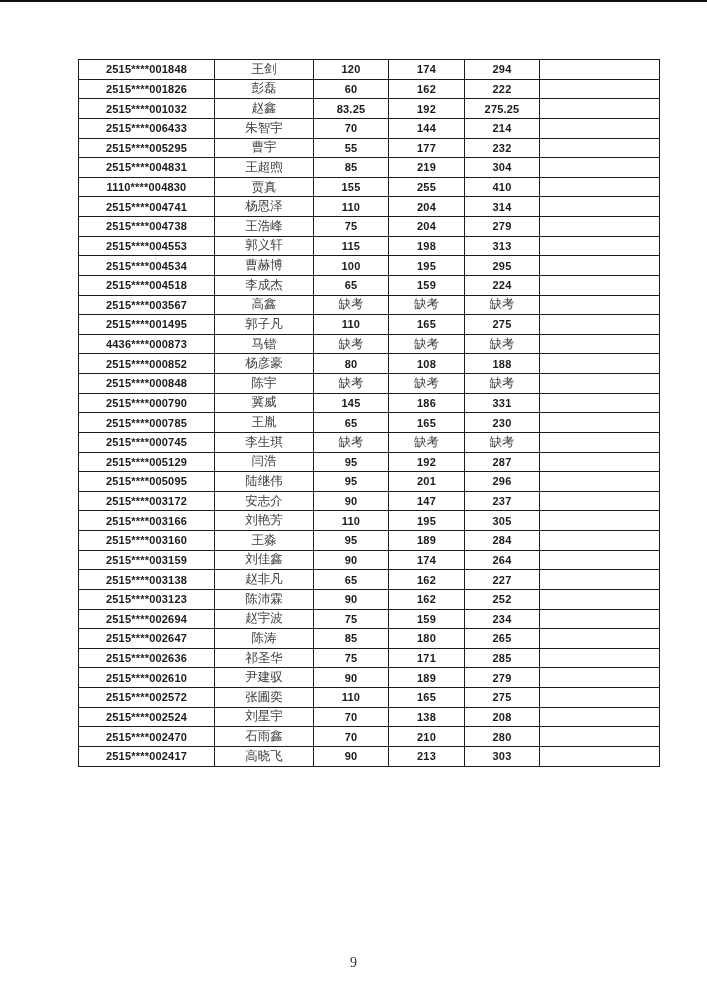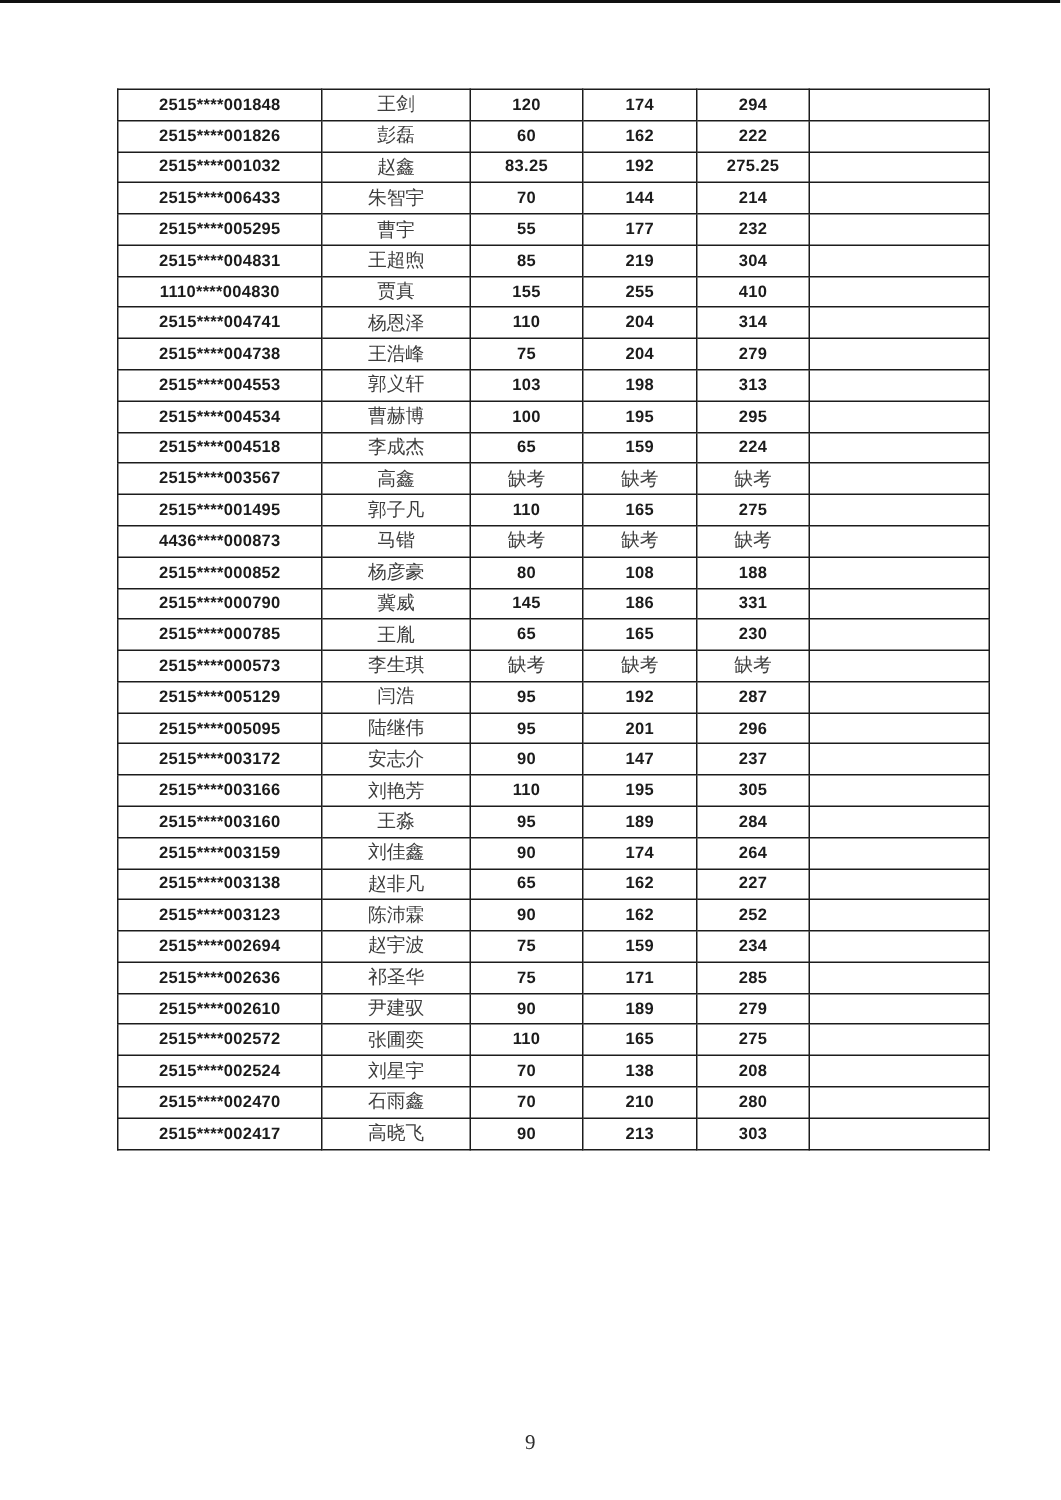--- a/index.html
+++ b/index.html
@@ -151,21 +151,21 @@
           <td class="num">2515****004738</td>
           <td class="cjk">王浩峰</td>
           <td class="num">75</td>
           <td class="num">204</td>
           <td class="num">279</td>
           <td class="cjk"></td>
         </tr>
         <tr>
           <td class="num">2515****004553</td>
           <td class="cjk">郭义轩</td>
-          <td class="num">103</td>
+          <td class="num">115</td>
           <td class="num">198</td>
           <td class="num">313</td>
           <td class="cjk"></td>
         </tr>
         <tr>
           <td class="num">2515****004534</td>
           <td class="cjk">曹赫博</td>
           <td class="num">100</td>
           <td class="num">195</td>
           <td class="num">295</td>
@@ -205,37 +205,45 @@
         </tr>
         <tr>
           <td class="num">2515****000852</td>
           <td class="cjk">杨彦豪</td>
           <td class="num">80</td>
           <td class="num">108</td>
           <td class="num">188</td>
           <td class="cjk"></td>
         </tr>
         <tr>
+          <td class="num">2515****000848</td>
+          <td class="cjk">陈宇</td>
+          <td class="cjk">缺考</td>
+          <td class="cjk">缺考</td>
+          <td class="cjk">缺考</td>
+          <td class="cjk"></td>
+        </tr>
+        <tr>
           <td class="num">2515****000790</td>
           <td class="cjk">冀威</td>
           <td class="num">145</td>
           <td class="num">186</td>
           <td class="num">331</td>
           <td class="cjk"></td>
         </tr>
         <tr>
           <td class="num">2515****000785</td>
           <td class="cjk">王胤</td>
           <td class="num">65</td>
           <td class="num">165</td>
           <td class="num">230</td>
           <td class="cjk"></td>
         </tr>
         <tr>
-          <td class="num">2515****000573</td>
+          <td class="num">2515****000745</td>
           <td class="cjk">李生琪</td>
           <td class="cjk">缺考</td>
           <td class="cjk">缺考</td>
           <td class="cjk">缺考</td>
           <td class="cjk"></td>
         </tr>
         <tr>
           <td class="num">2515****005129</td>
           <td class="cjk">闫浩</td>
           <td class="num">95</td>
@@ -301,20 +309,28 @@
         </tr>
         <tr>
           <td class="num">2515****002694</td>
           <td class="cjk">赵宇波</td>
           <td class="num">75</td>
           <td class="num">159</td>
           <td class="num">234</td>
           <td class="cjk"></td>
         </tr>
         <tr>
+          <td class="num">2515****002647</td>
+          <td class="cjk">陈涛</td>
+          <td class="num">85</td>
+          <td class="num">180</td>
+          <td class="num">265</td>
+          <td class="cjk"></td>
+        </tr>
+        <tr>
           <td class="num">2515****002636</td>
           <td class="cjk">祁圣华</td>
           <td class="num">75</td>
           <td class="num">171</td>
           <td class="num">285</td>
           <td class="cjk"></td>
         </tr>
         <tr>
           <td class="num">2515****002610</td>
           <td class="cjk">尹建驭</td>

